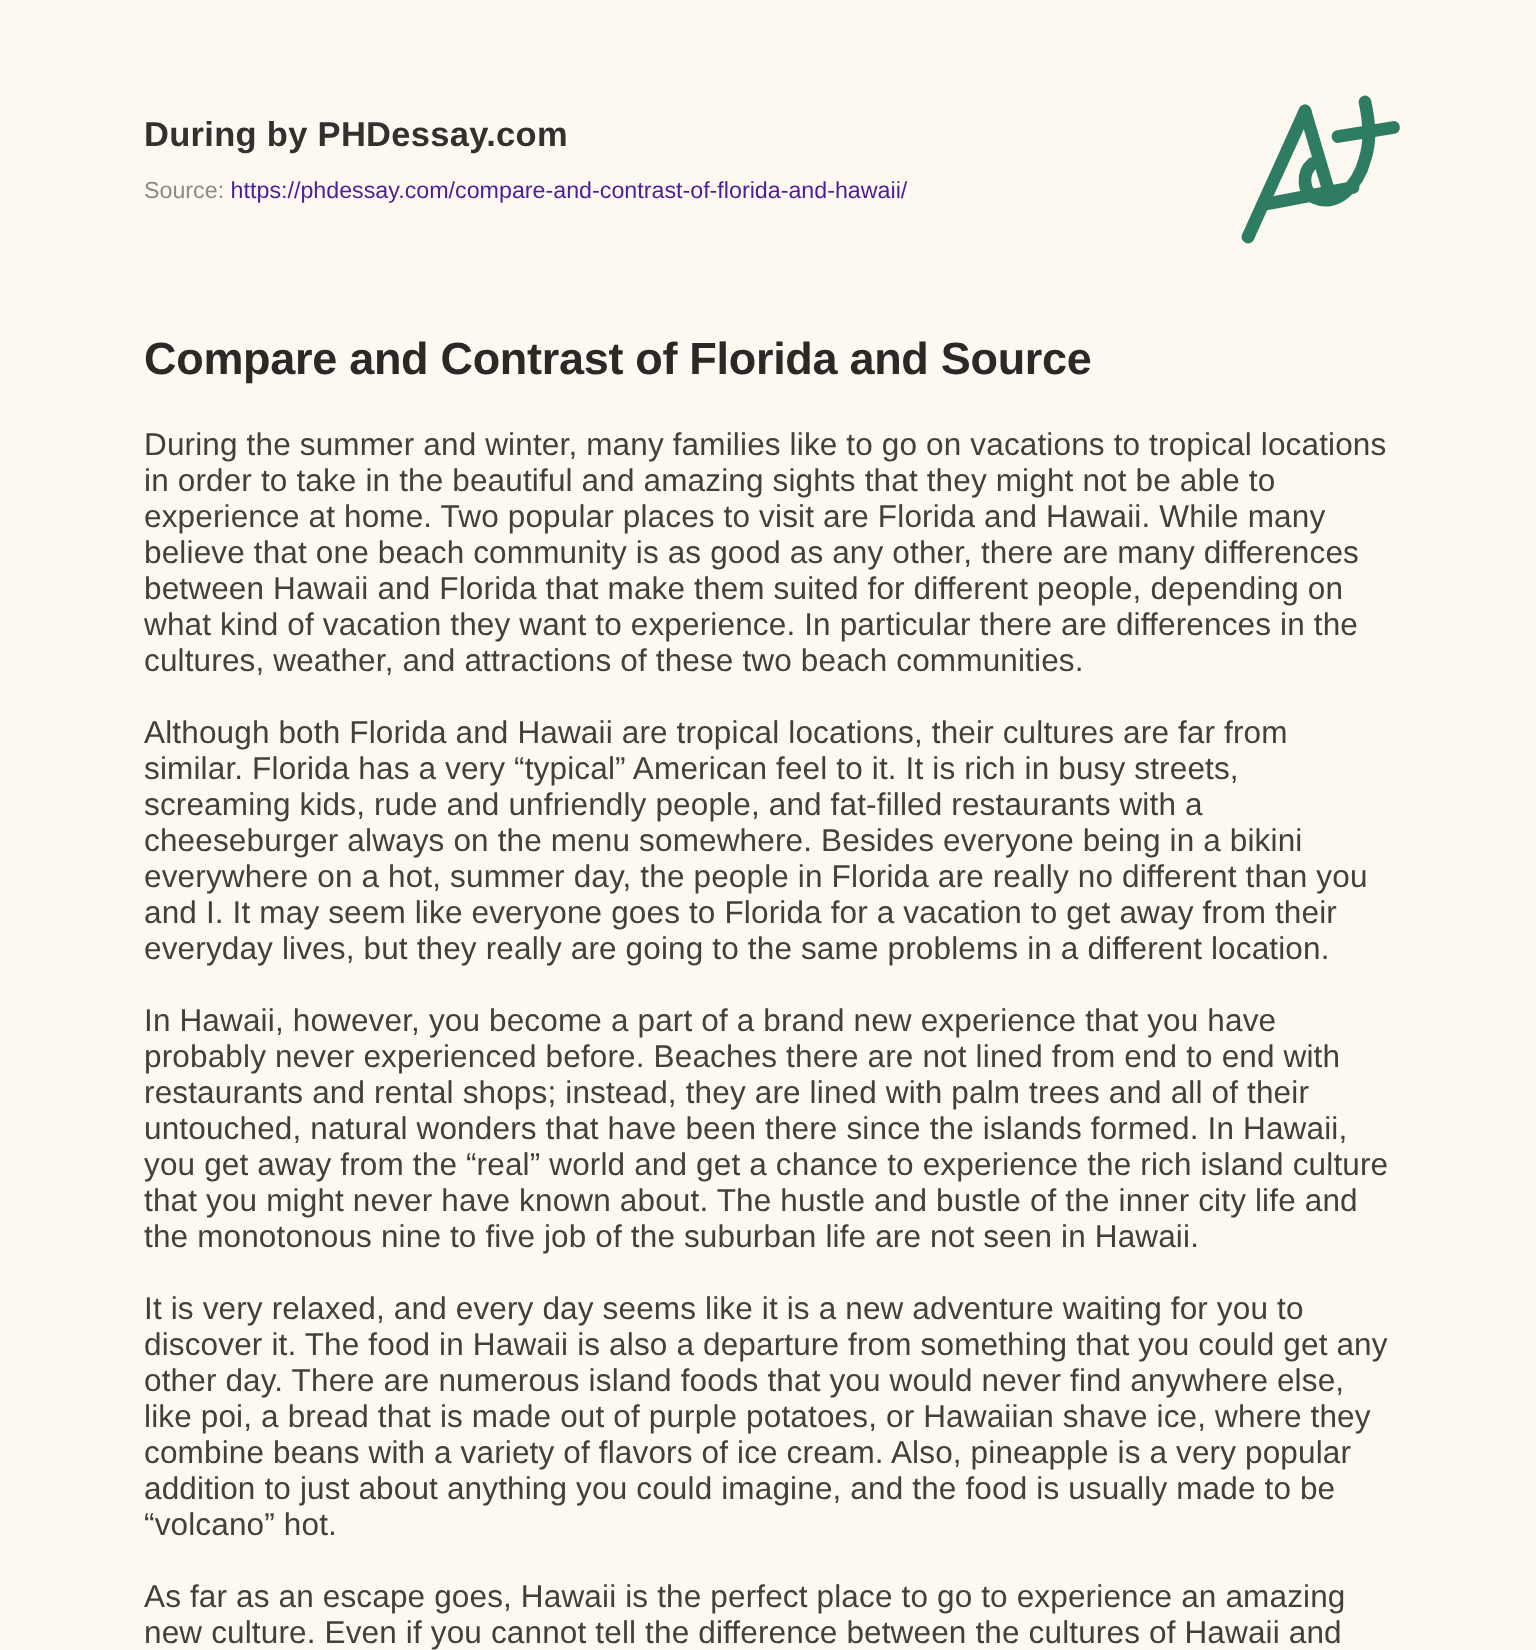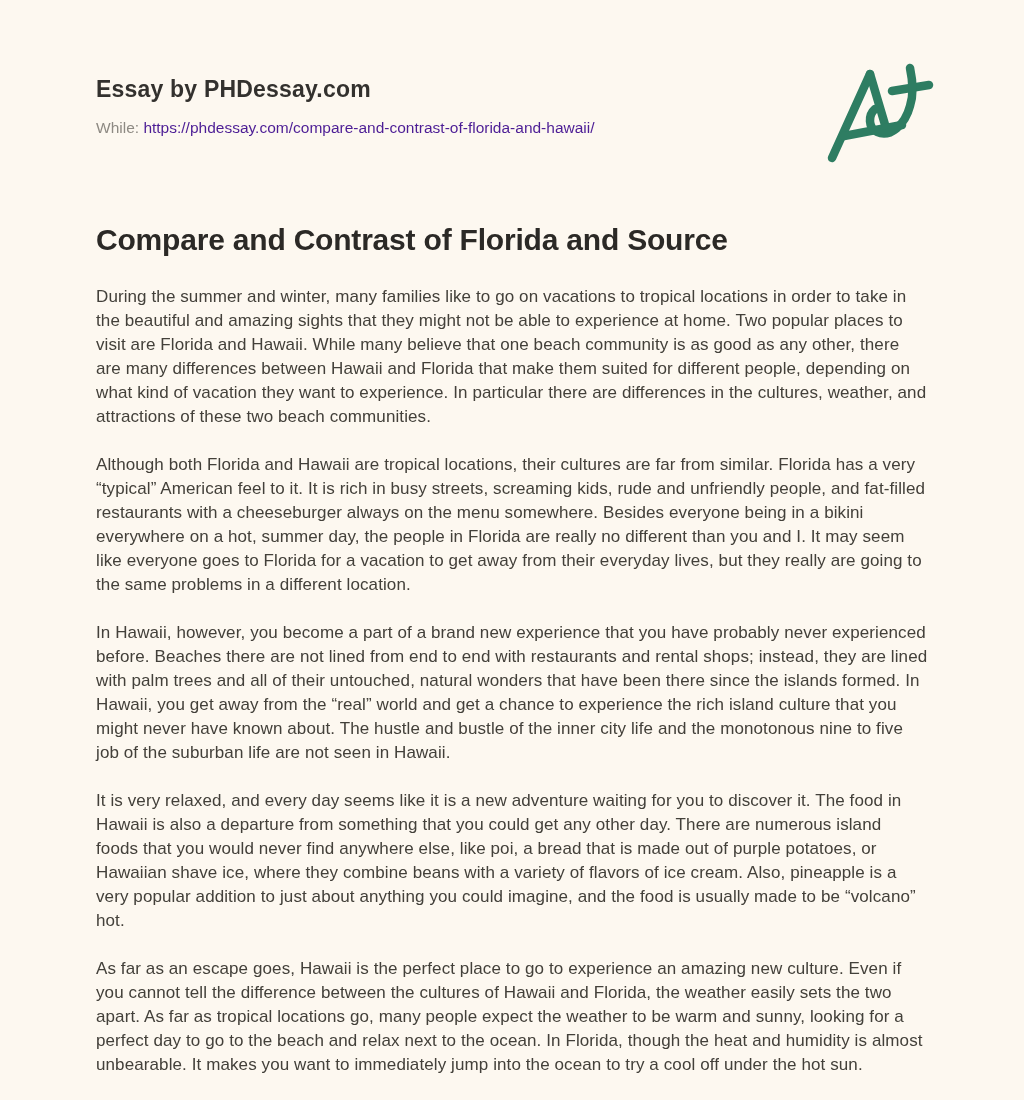--- a/index.html
+++ b/index.html
@@ -45,21 +45,21 @@
     margin-top: 86px;
     font-size: 30px;
     font-weight: 700;
     color: #2b2926;
     letter-spacing: -0.2px;
   }
   .essay-body {
     margin-top: 28px;
   }
   .essay-body p {
-    font-size: 17px;
+    font-size: 21px;
     line-height: 24px;
     color: #43403a;
     margin: 0 0 24px 0;
     letter-spacing: 0.1px;
   }
 </style>
 </head>
 <body>
 
 <div class="page">
@@ -73,24 +73,24 @@
 
       <path d="M22 74 L80 63"></path>
 
       <path d="M70 29 L107 23"></path>
 
       <path d="M88 6 C 91 20 92 32 88 44 C 83 63 68 76 55 70 C 46 66 46 53 53 47"></path>
     </svg>
   </span>
 
   <div class="content">
-    <div class="byline">Essay by PHDessay.com</div>
+    <div class="byline">During by PHDessay.com</div>
 
     <div class="source-row">
-      <span>While:</span>
+      <span>Source:</span>
       <a href="#">https://phdessay.com/compare-and-contrast-of-florida-and-hawaii/</a>
     </div>
 
     <h1 class="title">Compare and Contrast of Florida and Source</h1>
 
     <div class="essay-body">
       <p>During the summer and winter, many families like to go on vacations to tropical locations in order to take in the beautiful and amazing sights that they might not be able to experience at home. Two popular places to visit are Florida and Hawaii. While many believe that one beach community is as good as any other, there are many differences between Hawaii and Florida that make them suited for different people, depending on what kind of vacation they want to experience. In particular there are differences in the cultures, weather, and attractions of these two beach communities.</p>
       <p>Although both Florida and Hawaii are tropical locations, their cultures are far from similar. Florida has a very “typical” American feel to it. It is rich in busy streets, screaming kids, rude and unfriendly people, and fat-filled restaurants with a cheeseburger always on the menu somewhere. Besides everyone being in a bikini everywhere on a hot, summer day, the people in Florida are really no different than you and I. It may seem like everyone goes to Florida for a vacation to get away from their everyday lives, but they really are going to the same problems in a different location.</p>
       <p>In Hawaii, however, you become a part of a brand new experience that you have probably never experienced before. Beaches there are not lined from end to end with restaurants and rental shops; instead, they are lined with palm trees and all of their untouched, natural wonders that have been there since the islands formed. In Hawaii, you get away from the “real” world and get a chance to experience the rich island culture that you might never have known about. The hustle and bustle of the inner city life and the monotonous nine to five job of the suburban life are not seen in Hawaii.</p>
       <p>It is very relaxed, and every day seems like it is a new adventure waiting for you to discover it. The food in Hawaii is also a departure from something that you could get any other day. There are numerous island foods that you would never find anywhere else, like poi, a bread that is made out of purple potatoes, or Hawaiian shave ice, where they combine beans with a variety of flavors of ice cream. Also, pineapple is a very popular addition to just about anything you could imagine, and the food is usually made to be “volcano” hot.</p>

